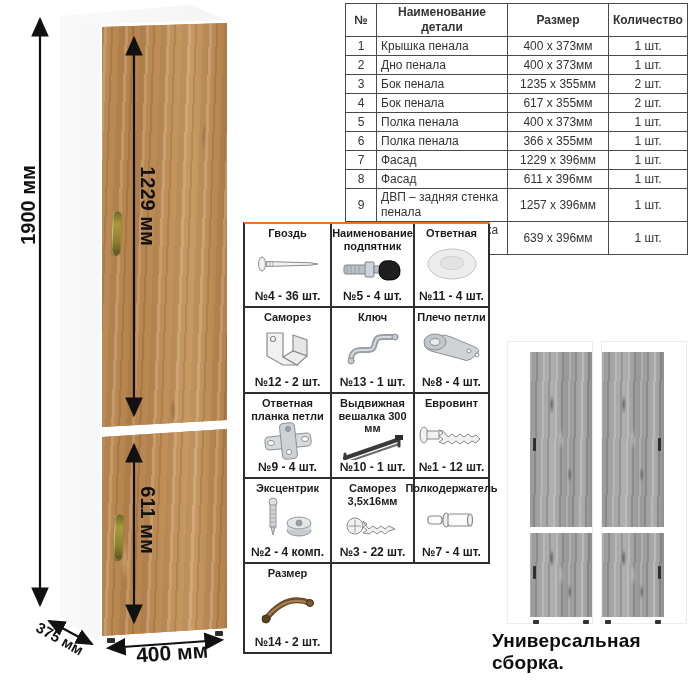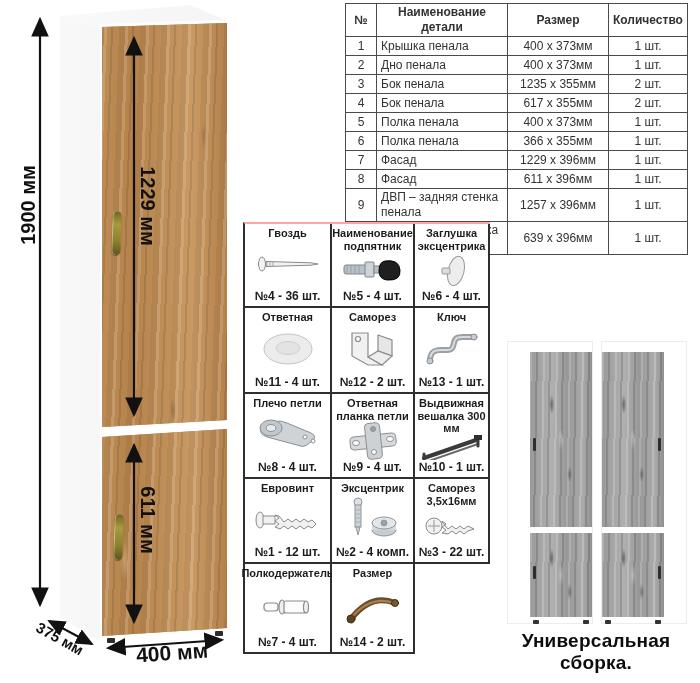--- a/index.html
+++ b/index.html
@@ -45,21 +45,21 @@
   #parts-table th{font-weight:bold;text-align:center;height:17px;}
   #parts-table td{height:16px;}
   .col-num{width:22px;text-align:center;}
   .col-name{width:122px;text-align:left;}
   .col-size{width:92px;text-align:center;}
   .col-qty{width:52px;text-align:center;}
 
   
   #hw-grid{position:absolute;left:243px;top:222px;display:grid;
            grid-template-columns:87px 83px 75px;grid-template-rows:84px 86px 85px 85px 90px;
-           border-top:2px solid #fca5a5;border-left:2px solid #2e2e2e;}
+           border-top:2px solid #f97316;border-left:2px solid #2e2e2e;}
   .hw-cell{border-right:2px solid #2e2e2e;border-bottom:2px solid #2e2e2e;
            display:flex;flex-direction:column;align-items:center;background:#fff;}
   .hw-cell.hw-empty{border:none;background:transparent;}
   .hw-title{font-size:11px;font-weight:bold;text-align:center;line-height:1.15;
             padding-top:3px;color:#1c1c1c;}
   .hw-icon{flex:1;display:flex;align-items:center;justify-content:center;overflow:hidden;}
   .hw-count{font-size:12px;font-weight:bold;color:#1c1c1c;padding-bottom:3px;}
 
   
   .grey-cab{position:absolute;width:86px;height:283px;background:#fff;
@@ -68,21 +68,21 @@
     background-image:
       radial-gradient(ellipse 4px 16px at 35% 30%, rgba(40,40,40,.55), transparent 62%),
       radial-gradient(ellipse 4px 13px at 64% 70%, rgba(40,40,40,.45), transparent 62%),
       radial-gradient(ellipse 5px 18px at 50% 50%, rgba(255,255,255,.30), transparent 62%),
       repeating-linear-gradient(91deg, rgba(255,255,255,.20) 0 2px, transparent 2px 6px,
         rgba(0,0,0,.14) 6px 8px, transparent 8px 13px),
       linear-gradient(90deg,#9a9a9a,#b0b0b0 35%,#989898 60%,#ababab 85%,#909090);}
   .grey-handle{position:absolute;width:3px;height:13px;background:#2f2f2f;border-radius:1px;}
   .grey-foot{position:absolute;width:6px;height:4px;background:#333;border-radius:1px;}
 
-  #variant-caption{position:absolute;left:492px;top:630px;width:208px;text-align:center;
+  #variant-caption{position:absolute;left:492px;top:630px;width:208px;text-align:left;
                    font-size:19px;font-weight:bold;color:#0d0d0d;letter-spacing:.2px;}
 
   svg.arrows{position:absolute;left:0;top:0;pointer-events:none;}
 </style>
 </head>
 <body>
 
 <div id="page">
 
   <div id="cabinet">
@@ -214,32 +214,20 @@
           <path d="M6 12 v9 M10 12 v9 M14 12 v9 M18 12 v9" stroke="#98a0a6" fill="none"></path>
           <rect x="24" y="9" width="9" height="15" rx="1" fill="#cdd3d8"></rect>
           <rect x="33" y="13" width="12" height="7" fill="#b9c0c6"></rect>
           <path d="M44 8 q14 -2 15 9 q1 11 -13 10 q-8 -1 -8 -9 q0 -9 6 -10 z" fill="#1f1f1f" stroke="#000"></path>
             </g>
           </svg>
       </div>
       <div class="hw-count">№5 - 4 шт.</div>
     </div>
 
-    <div class="hw-cell">
-      <div class="hw-title">Заглушка эксцентрика</div>
-      <div class="hw-icon">
-        <svg width="40" height="42">
-            <g stroke="#999" fill="#ededed" stroke-width="1">
-          <ellipse cx="24" cy="21" rx="8" ry="15" transform="rotate(14 24 21)"></ellipse>
-          <rect x="10" y="18" width="8" height="6" rx="1" fill="#dcdcdc"></rect>
-            </g>
-          </svg>
-      </div>
-      <div class="hw-count">№6 - 4 шт.</div>
-    </div>
 
     <div class="hw-cell">
       <div class="hw-title">Ответная</div>
       <div class="hw-icon">
         <svg width="60" height="40">
             <g>
           <ellipse cx="30" cy="20" rx="24" ry="15" fill="#ececec" stroke="#c2c2c2"></ellipse>
           <ellipse cx="30" cy="19" rx="12" ry="6.5" fill="#e3e3e3" stroke="#d0d0d0"></ellipse>
             </g>
           </svg>

